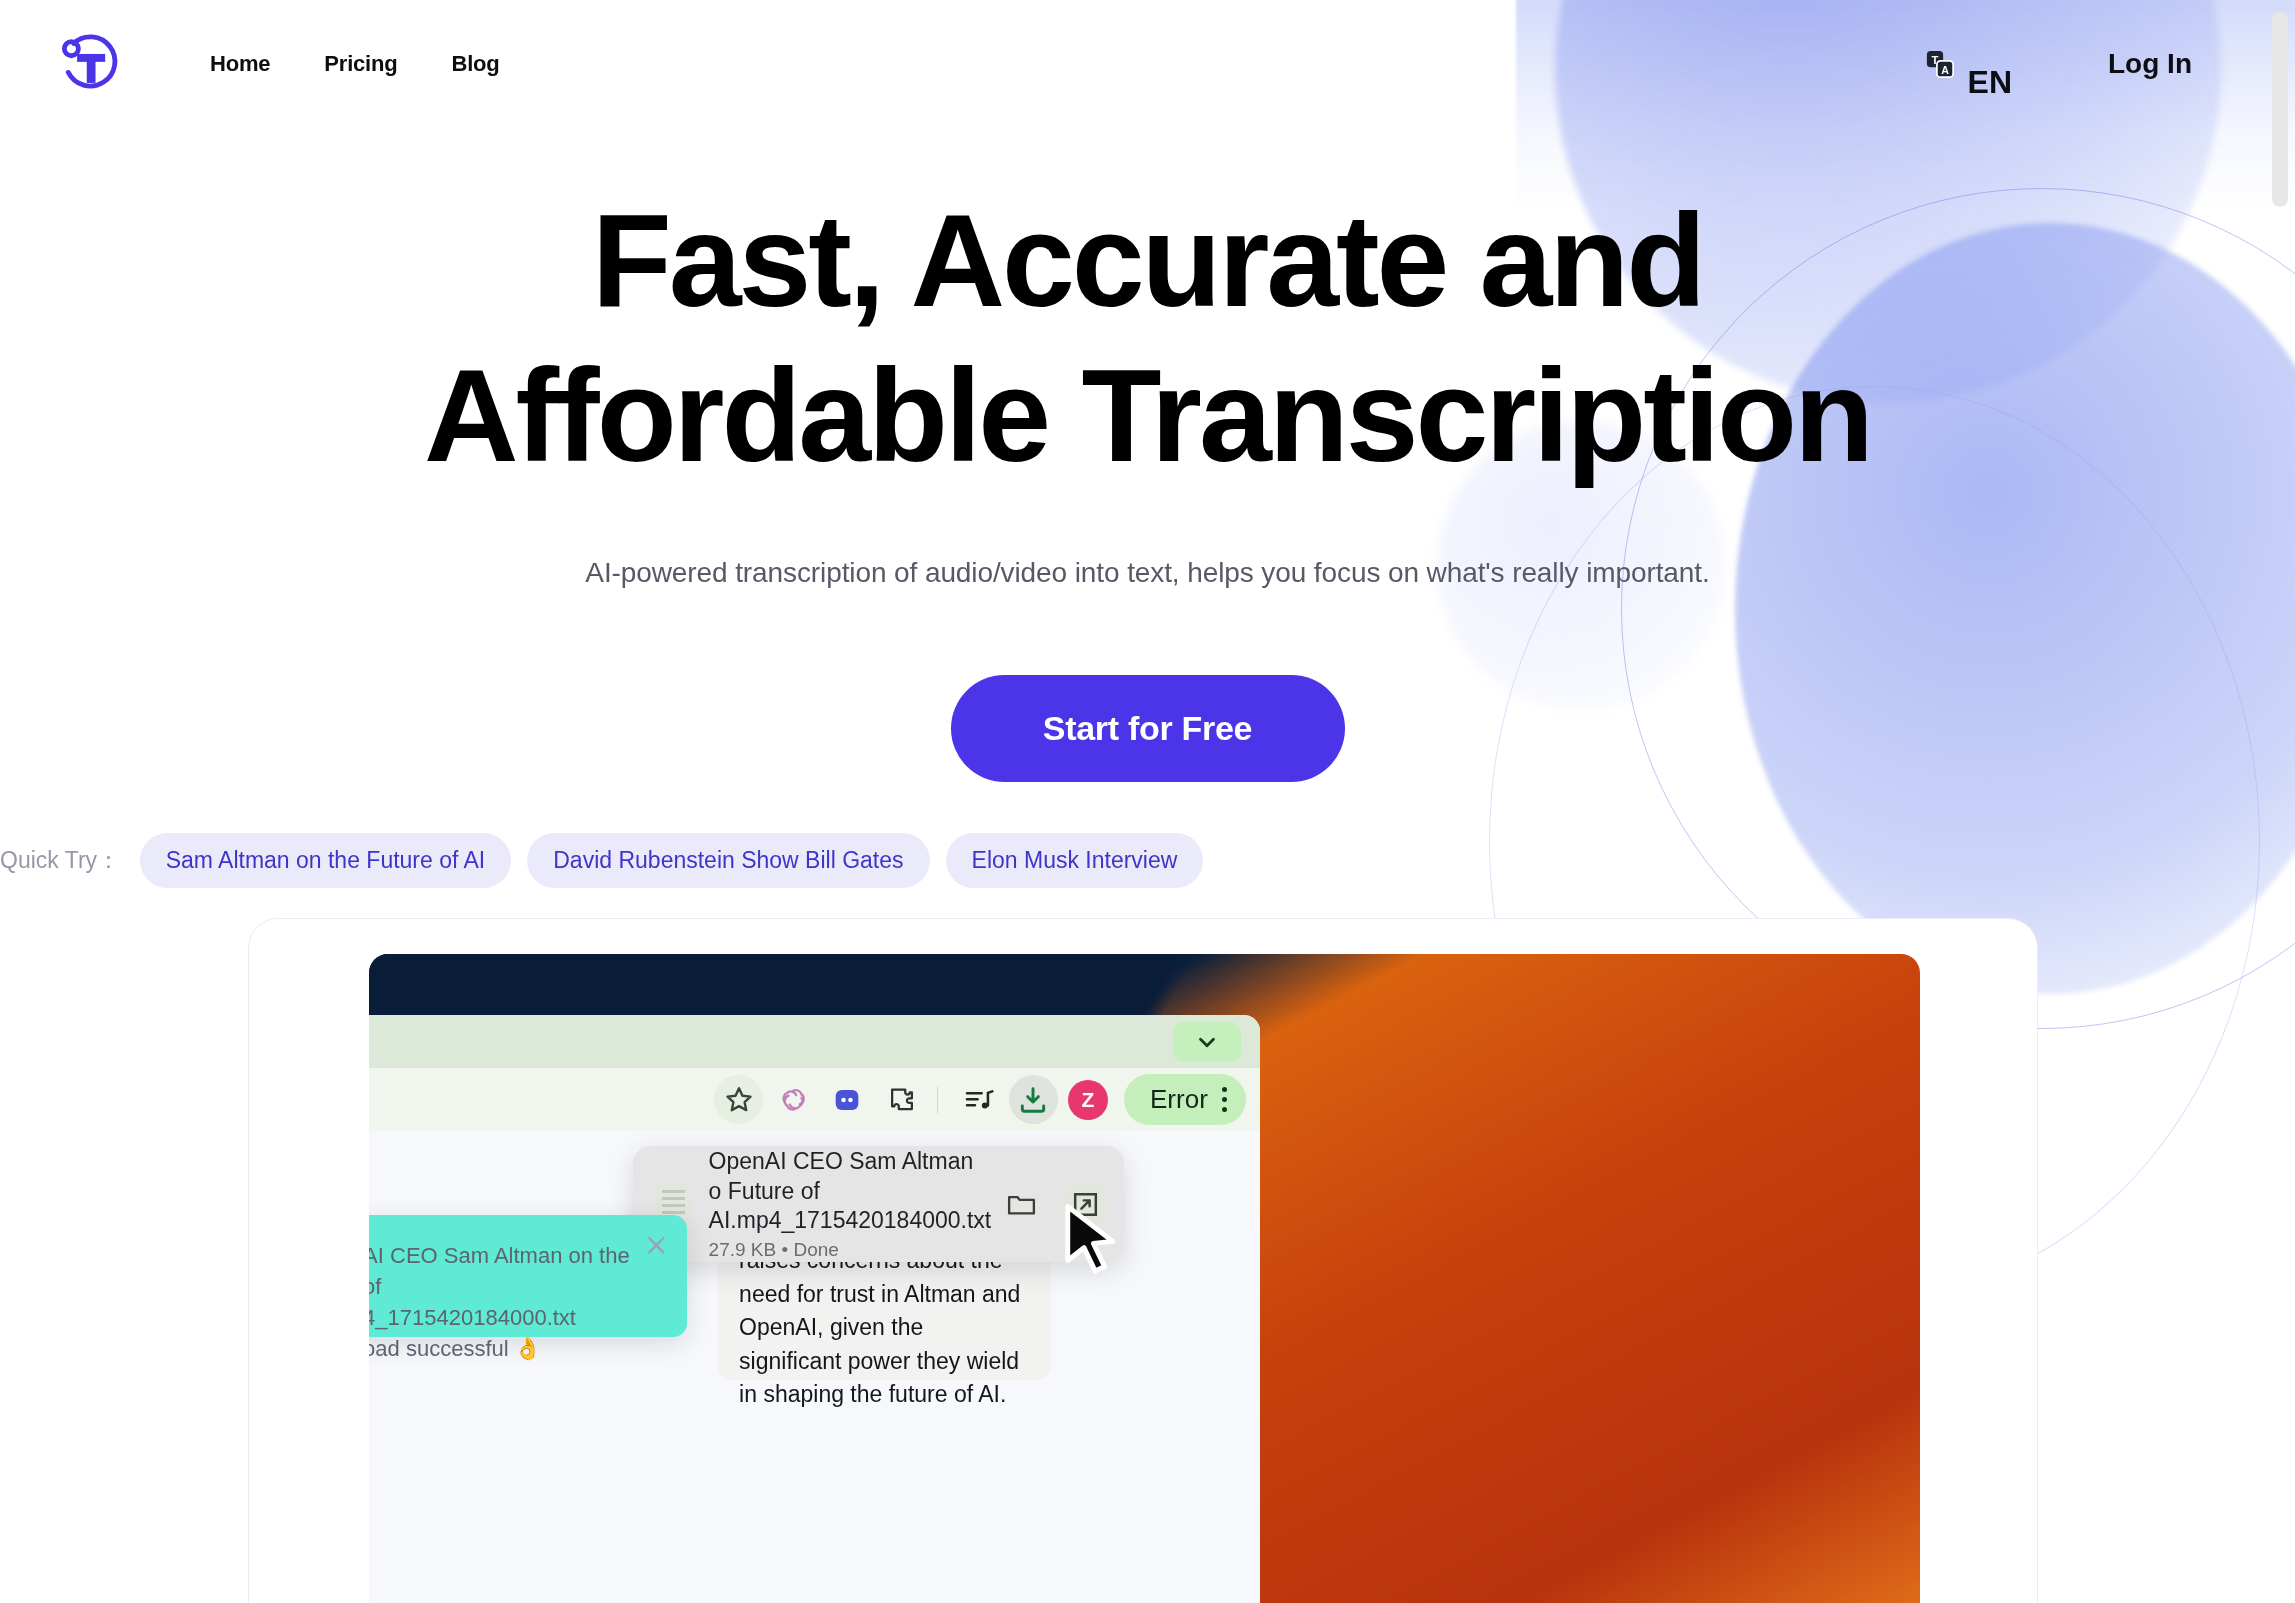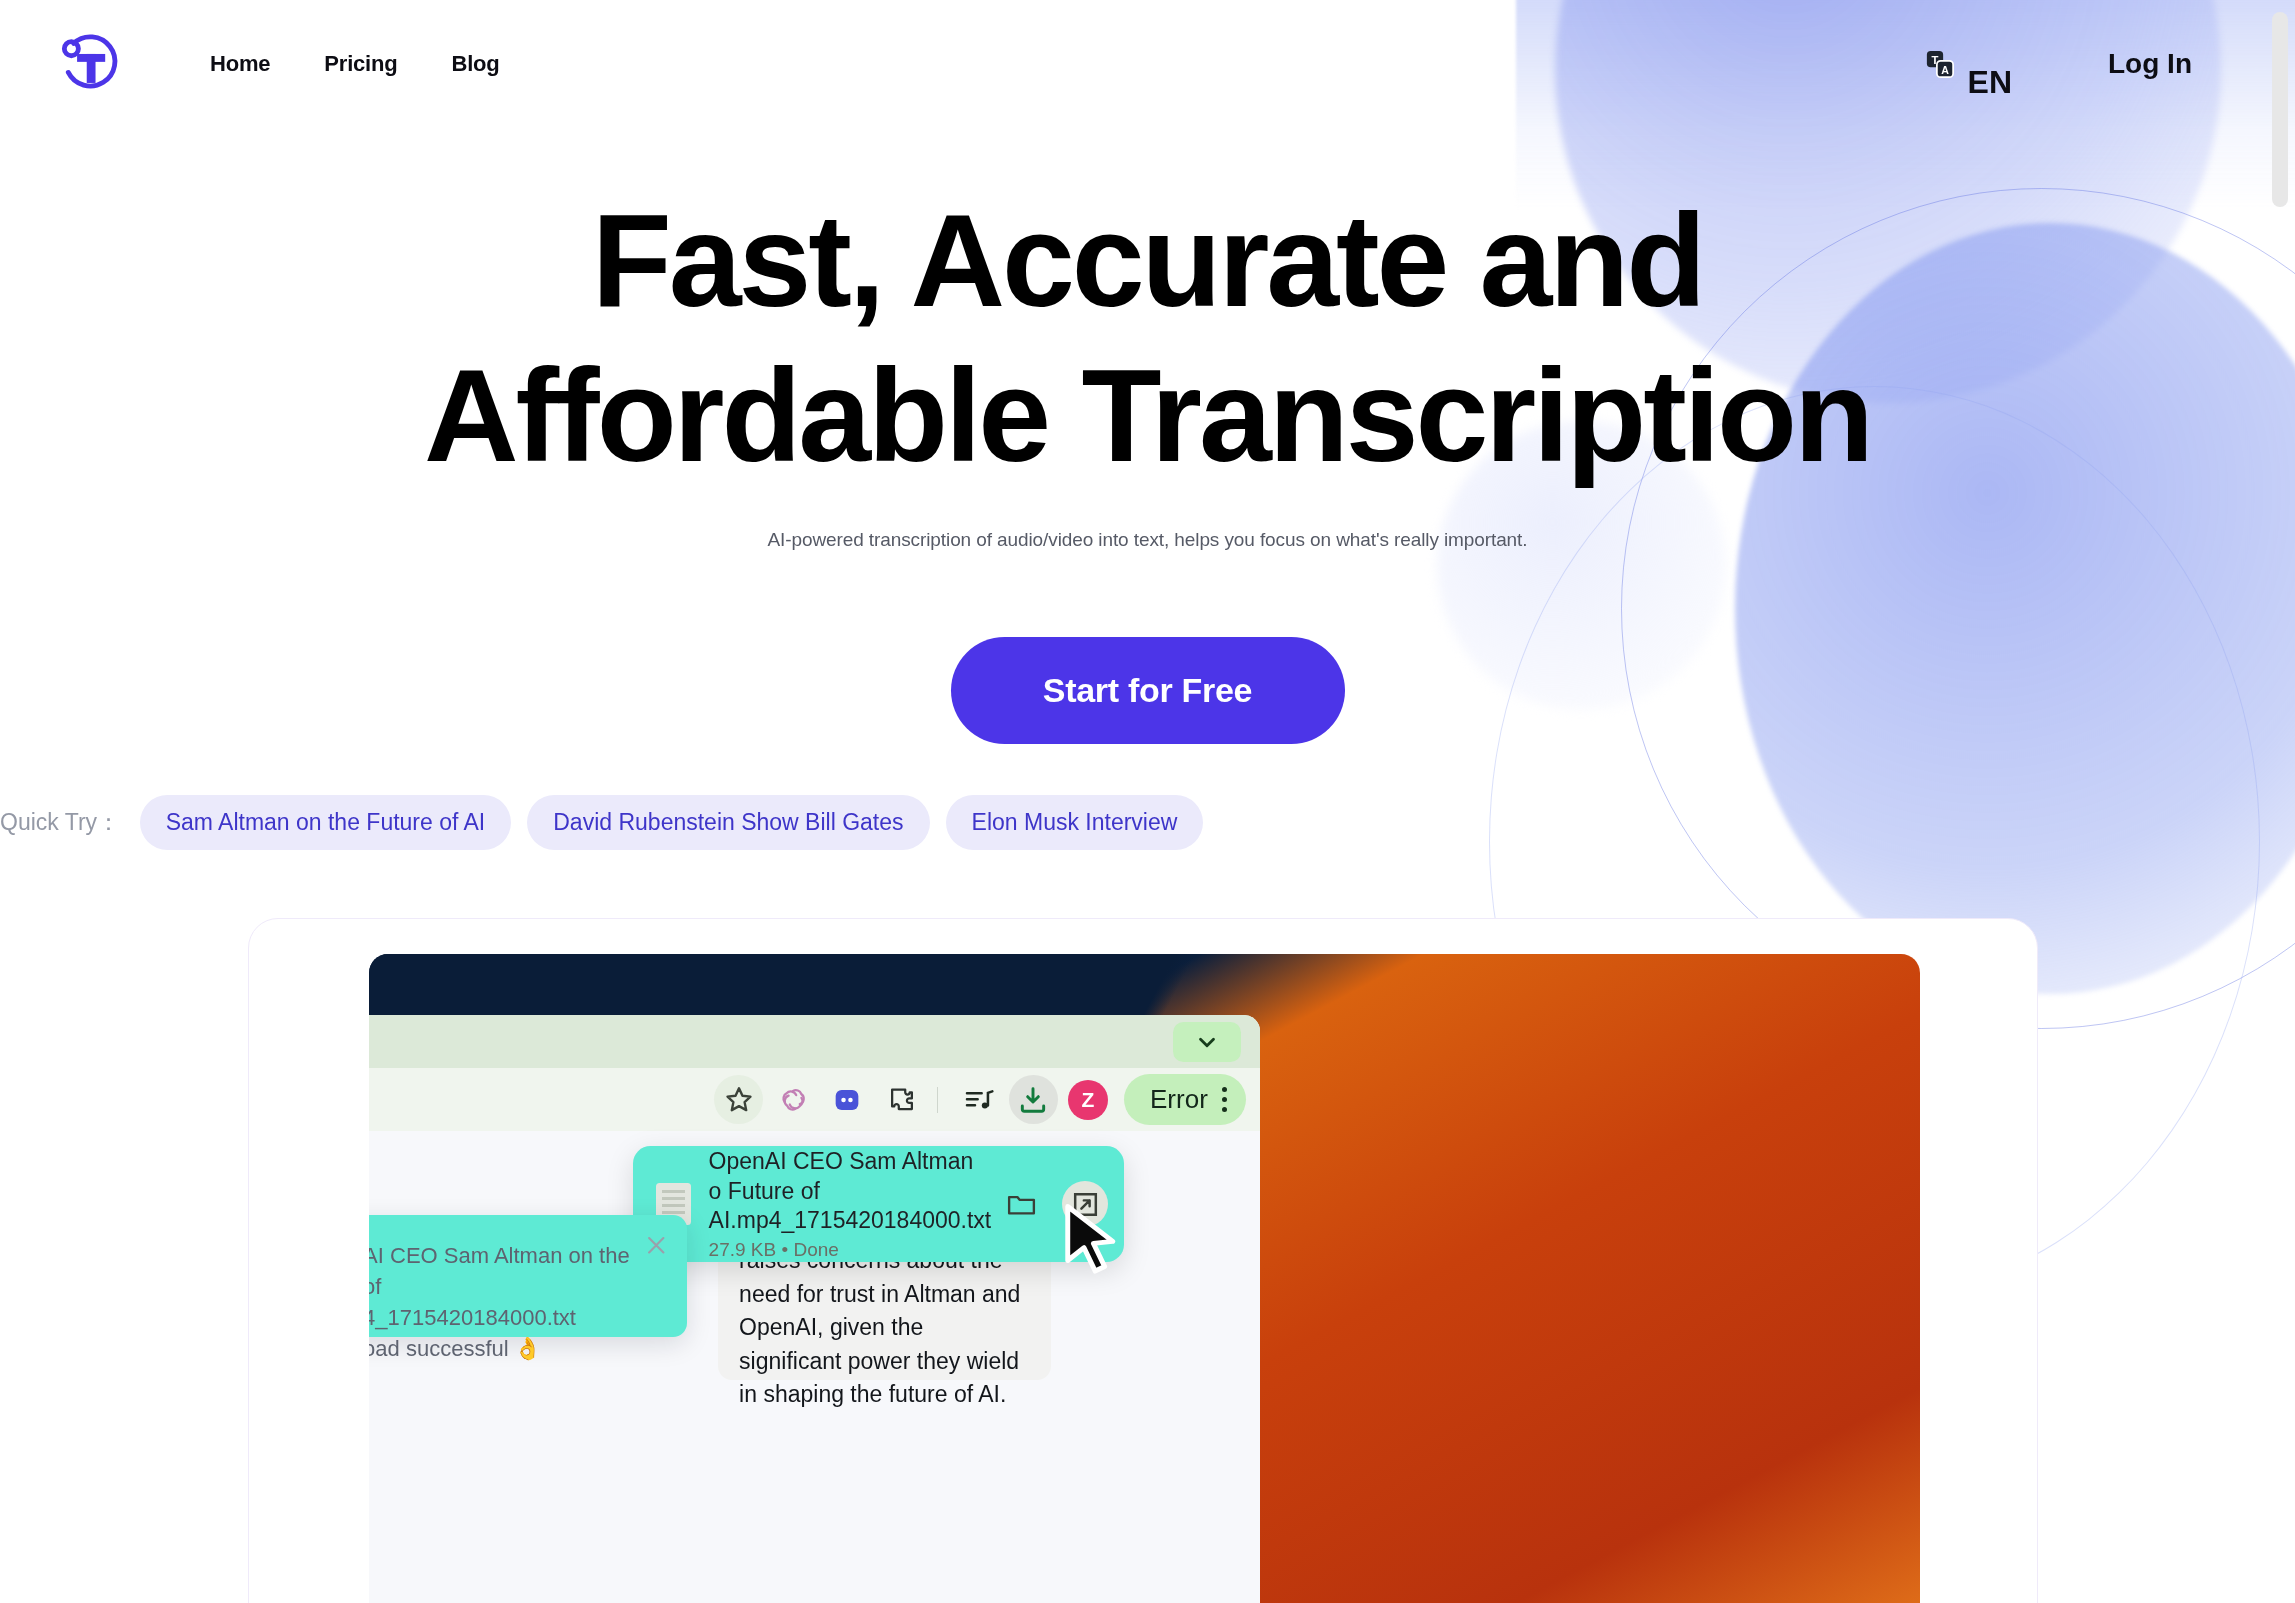--- a/index.html
+++ b/index.html
@@ -71,21 +71,21 @@
 
   
   .hero { position:absolute; top:0; left:0; width:2295px; z-index:5; text-align:center; }
   .hero-title {
     margin-top:184px;
     font-size:131px; line-height:1.18; font-weight:800; color:#000;
     letter-spacing:-3.1px; font-stretch:condensed;
     font-family:"Liberation Sans", sans-serif;
   }
   .hero-sub {
-    margin-top:36px; font-size:19px; color:#565a66; font-weight:400; letter-spacing:-0.1px;
+    margin-top:64px; font-size:28px; color:#565a66; font-weight:400; letter-spacing:-0.1px;
   }
   .cta-row { margin-top:86px; display:flex; justify-content:center; }
   .cta-btn {
     width:394px; height:107px; border-radius:54px; border:none;
     background:#4c35e8; color:#fff; font-size:34px; font-weight:700;
     font-family:"Liberation Sans", sans-serif; cursor:pointer; letter-spacing:-0.3px;
   }
   .quick-row {
     margin-top:51px; display:flex; justify-content:flex-start; align-items:center; gap:16px;
   }
@@ -150,21 +150,21 @@
     height:51px; border-radius:26px; background:#c4efbb; color:#13261a;
     display:flex; align-items:center; gap:14px; padding:0 19px 0 26px;
     margin-left:16px; font-size:26px; flex:none;
   }
   .kebab { display:flex; flex-direction:column; gap:4.4px; }
   .kebab i { width:5.3px; height:5.3px; border-radius:50%; background:#17311c; display:block; }
 
   
   .dl-popup {
     position:absolute; left:265px; top:131px; width:491px; height:116px;
-    background:#5eead4; border-radius:17.5px;
+    background:#e5e5e5; border-radius:17.5px;
     box-shadow:0 8.8px 28px rgba(0,0,0,0.13);
     display:flex; align-items:center; padding:0 16px 0 23px; gap:17.5px; z-index:8;
   }
   .dl-fileicon { width:35px; height:42px; background:#e3e6df; border-radius:3.5px; position:relative; flex:none;}
   .dl-fileicon::after{
     content:""; position:absolute; left:6.1px; top:7px; right:6.1px; bottom:7px;
     background:repeating-linear-gradient(180deg,#c2c8bd 0 2.6px, transparent 2.6px 7px);
   }
   .dl-texts { flex:1; min-width:0; }
   .dl-title { font-size:23px; color:#1e2125; line-height:1.28; font-weight:400; }

